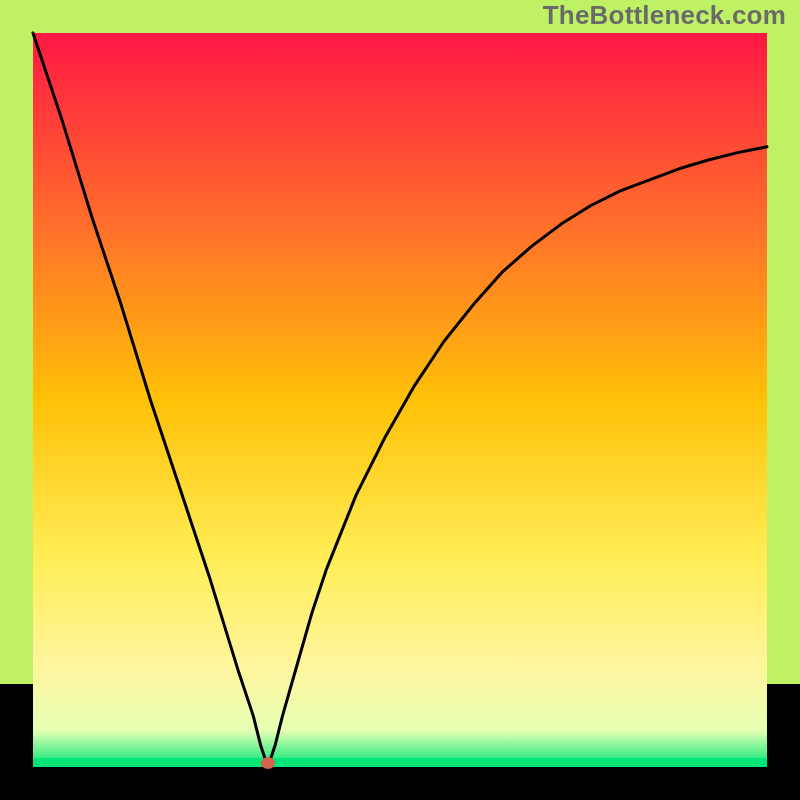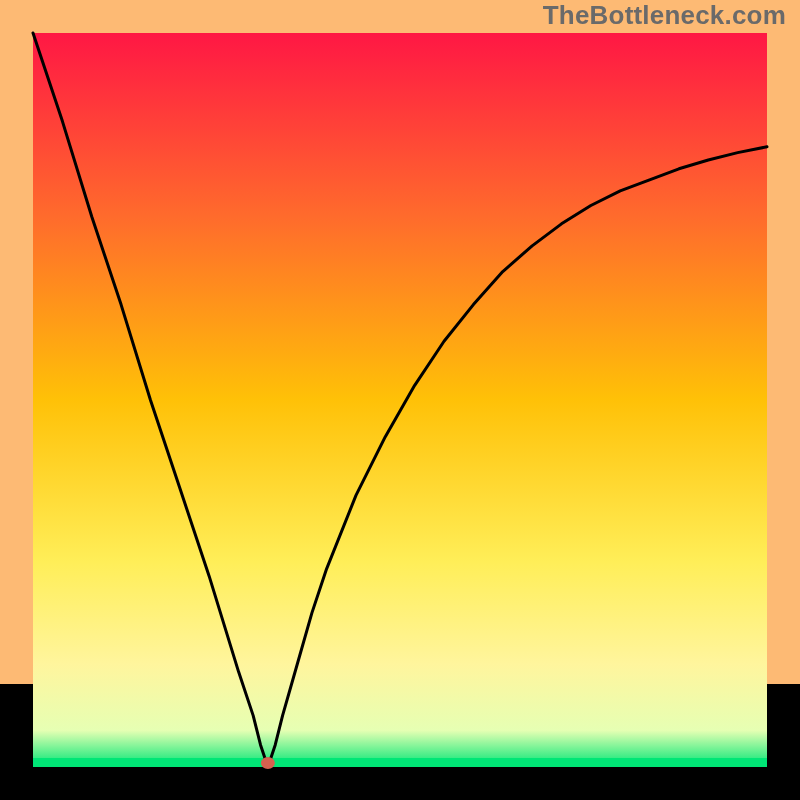--- a/index.html
+++ b/index.html
@@ -8,21 +8,21 @@
     width: 800px;
     height: 800px;
     overflow: hidden;
     background: #000;
     font-family: Arial, Helvetica, sans-serif;
   }
   .frame {
     position: relative;
     width: 800px;
     height: 684px;
-    background: #fdba74;
+    background: #bef264;
   }
   .watermark {
     position: absolute;
     top: 0px;
     right: 14px;
     color: #6a6a6a;
     font-size: 26px;
     font-weight: 600;
     letter-spacing: 0.2px;
     z-index: 5;

